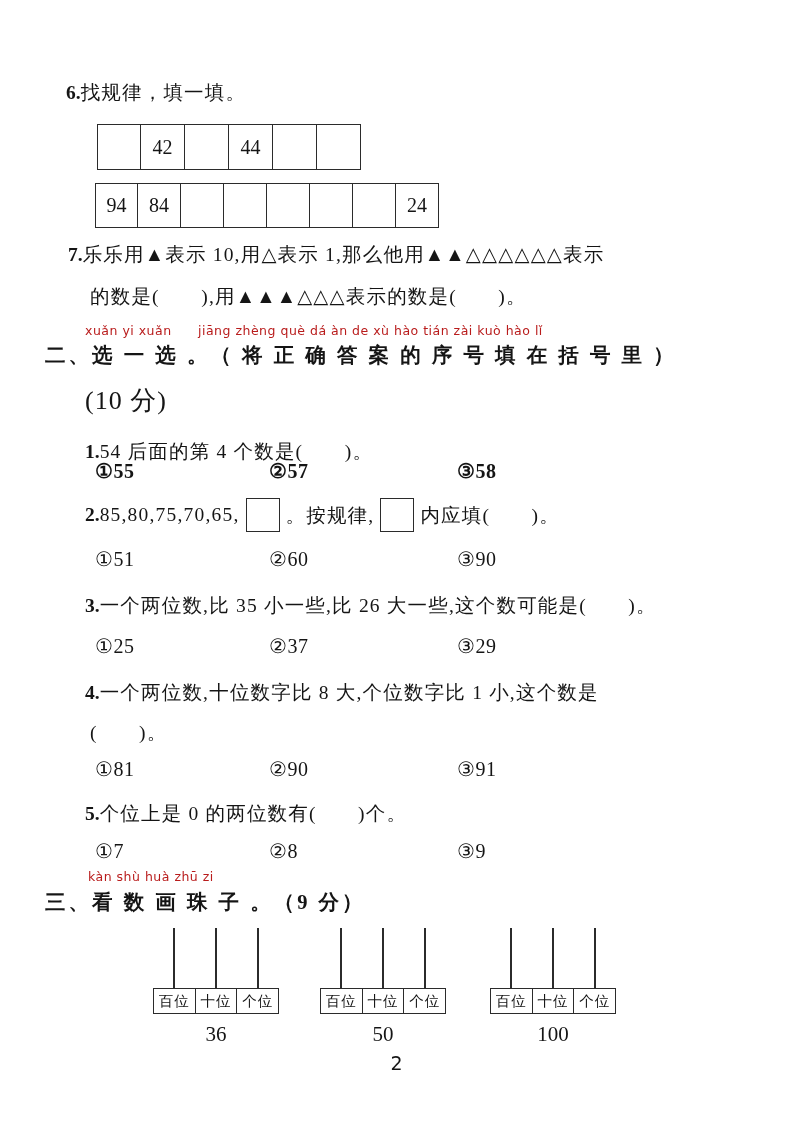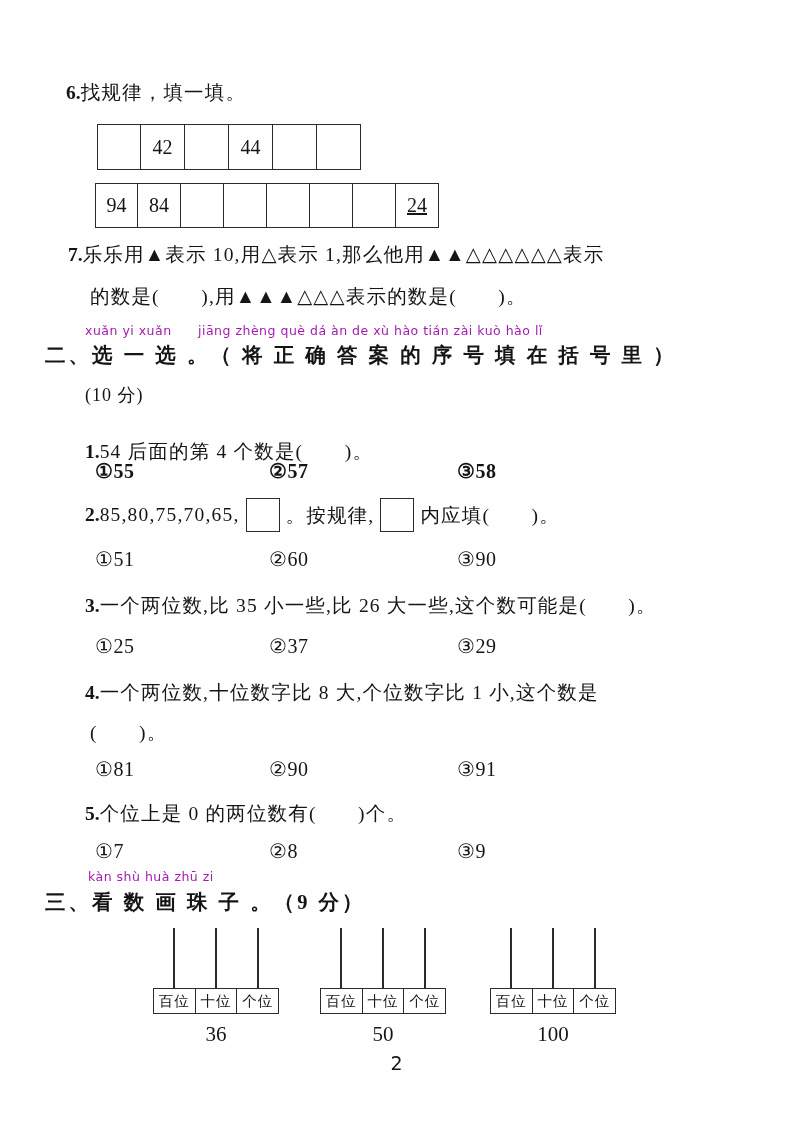--- a/index.html
+++ b/index.html
@@ -16,24 +16,24 @@
   .fill-table { position:absolute; display:flex; }
   .fill-table .cell {
     border:1.6px solid #2b2b2b; border-left:none;
     display:flex; align-items:center; justify-content:center;
     font-size:20px; background:#fff;
   }
   .fill-table .cell:first-child { border-left:1.6px solid #2b2b2b; }
   .pinyin {
     position:absolute; white-space:nowrap;
     font-family:"DejaVu Sans","Liberation Sans",sans-serif;
-    font-size:12.5px; color:#a21caf; letter-spacing:0.5px;
+    font-size:12.5px; color:#b91c1c; letter-spacing:0.5px;
   }
   .sec-title { position:absolute; white-space:nowrap; font-size:20.5px; letter-spacing:3px; font-weight:600; }
-  .score-line { position:absolute; white-space:nowrap; font-size:18px; letter-spacing:1px; }
+  .score-line { position:absolute; white-space:nowrap; font-size:26px; letter-spacing:1px; }
   .options { position:absolute; width:620px; height:30px; }
   .options span { position:absolute; top:0; font-size:20px; letter-spacing:0.5px; }
   .opt-a { left:0; } .opt-b { left:174px; } .opt-c { left:362px; }
   .inline-row { position:absolute; display:flex; align-items:center; white-space:nowrap; }
   .blank-box {
     display:inline-block; width:34px; height:34px;
     border:1.6px solid #2b2b2b; margin:0 6px; background:#fff;
   }
   .pv-diagram { position:absolute; width:126px; height:118px; }
   .rod { position:absolute; top:0; width:2px; height:60px; background:#2b2b2b; }
@@ -71,21 +71,21 @@
   </div>
 
   <div class="fill-table" style="left:95px; top:183px;">
     <div class="cell" style="width:43px; height:45px;">94</div>
     <div class="cell" style="width:43px; height:45px;">84</div>
     <div class="cell" style="width:43px; height:45px;"></div>
     <div class="cell" style="width:43px; height:45px;"></div>
     <div class="cell" style="width:43px; height:45px;"></div>
     <div class="cell" style="width:43px; height:45px;"></div>
     <div class="cell" style="width:43px; height:45px;"></div>
-    <div class="cell" style="width:43px; height:45px;text-decoration:underline;">24</div>
+    <div class="cell" style="width:43px; height:45px;">24</div>
   </div>
 
   <div class="abs qline" style="left:68px; top:241px;"><span class="qnum">7.</span><span>乐乐用▲表示 10,用△表示 1,那么他用▲▲△△△△△△表示</span></div>
   <div class="abs qline" style="left:90px; top:283px;">的数是(　　),用▲▲▲△△△表示的数是(　　)。</div>
 
   <div class="pinyin" style="left:85px; top:323px;">xuǎn yi xuǎn</div>
   <div class="pinyin" style="left:198px; top:323px;">jiāng zhèng què dá àn de xù hào tián zài kuò hào lǐ</div>
   <div class="sec-title" style="left:45px; top:341px;">二、选 一 选 。（ 将 正 确 答 案 的 序 号 填 在 括 号 里 ）</div>
   <div class="score-line" style="left:85px; top:383px;">(10 分)</div>
 

